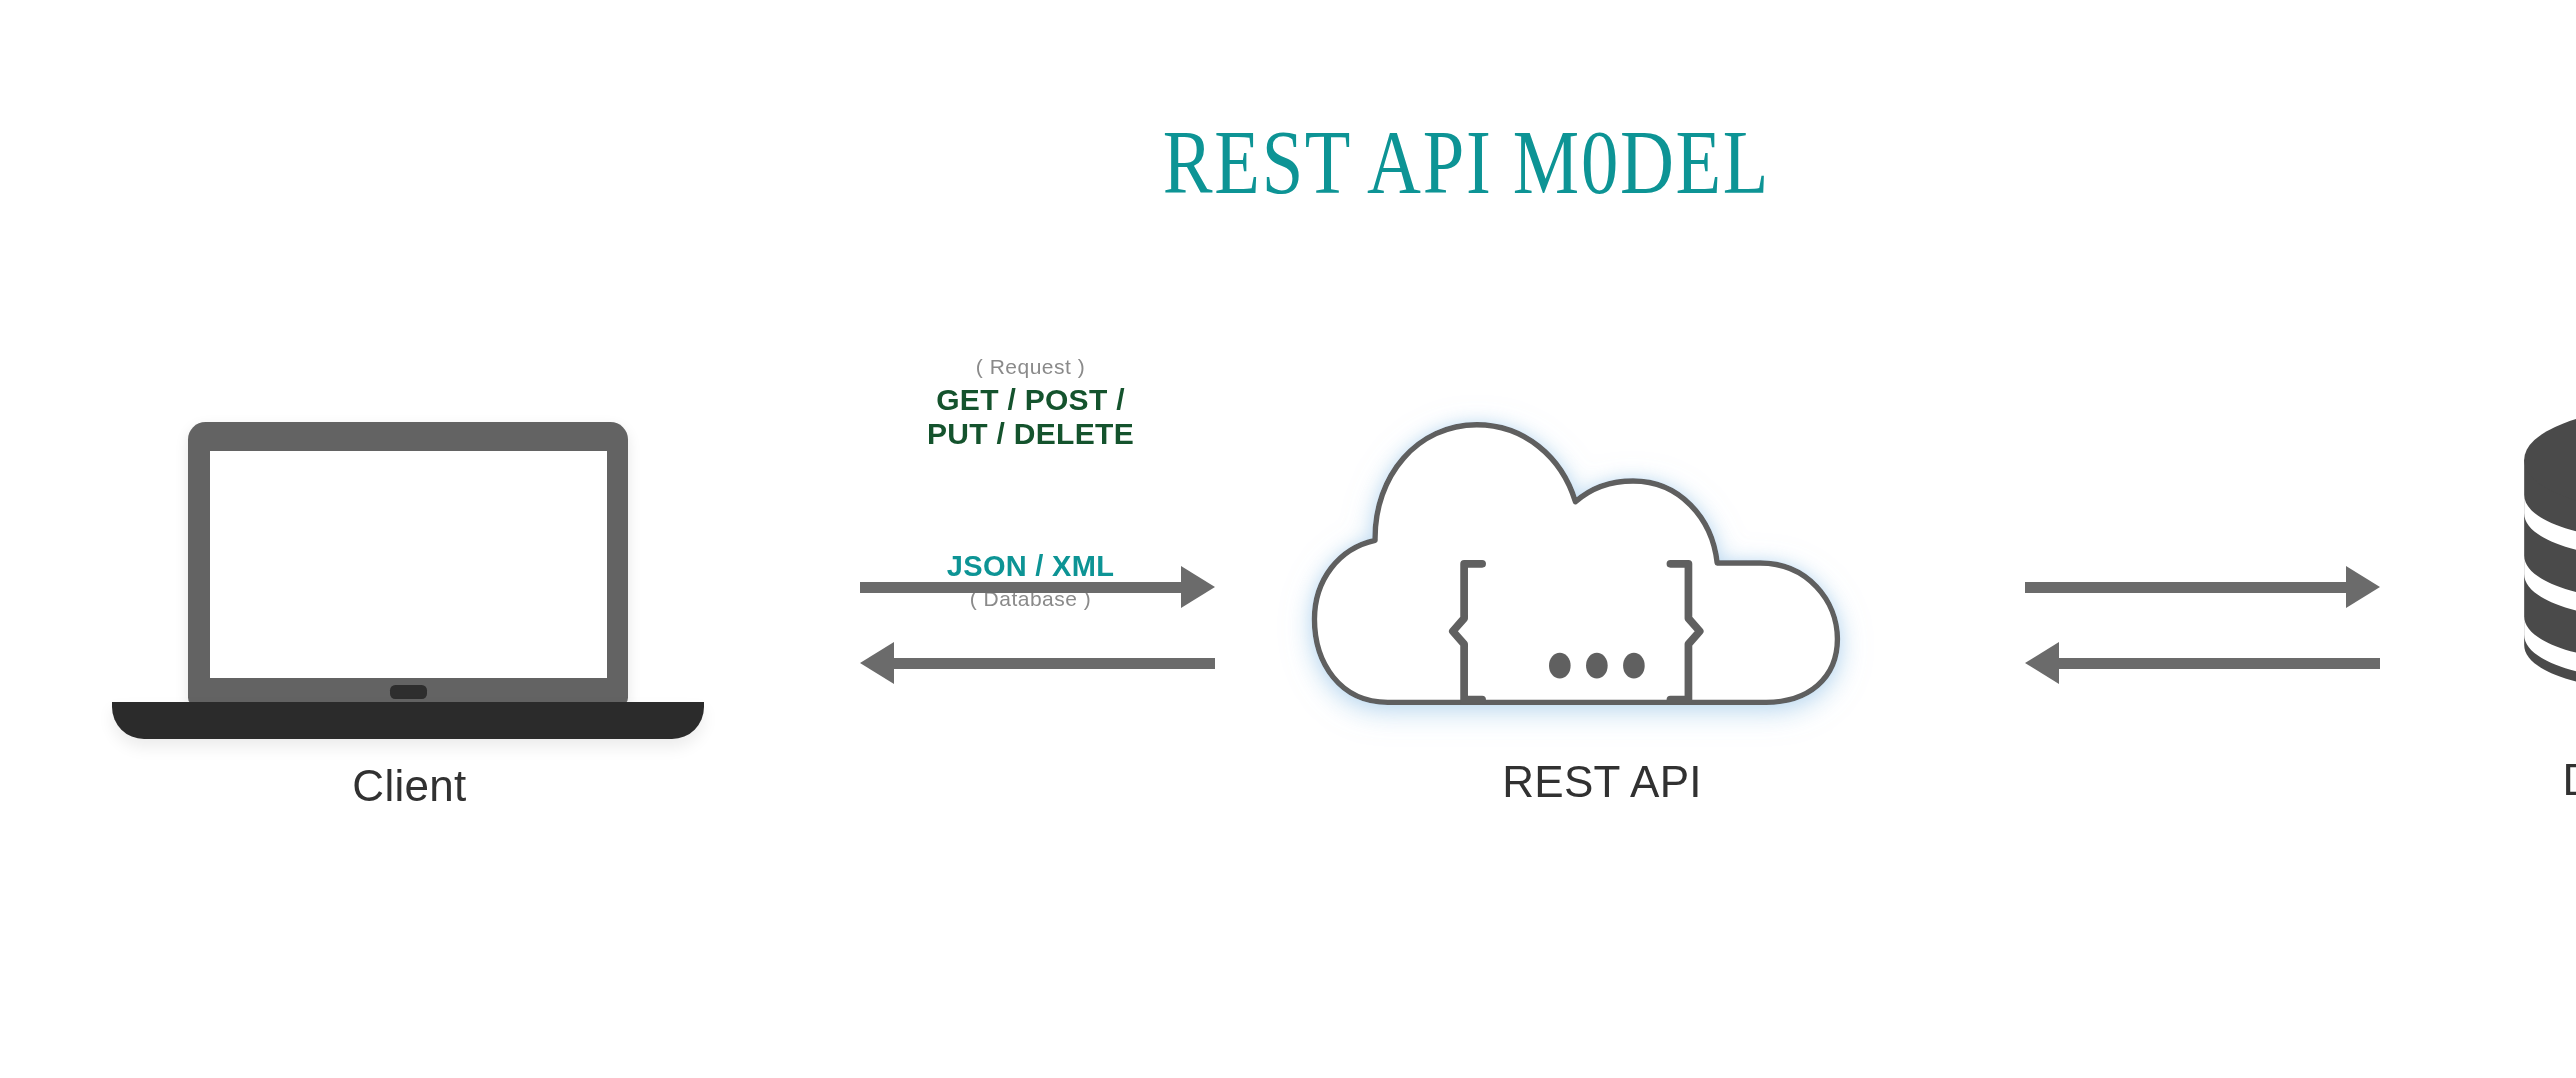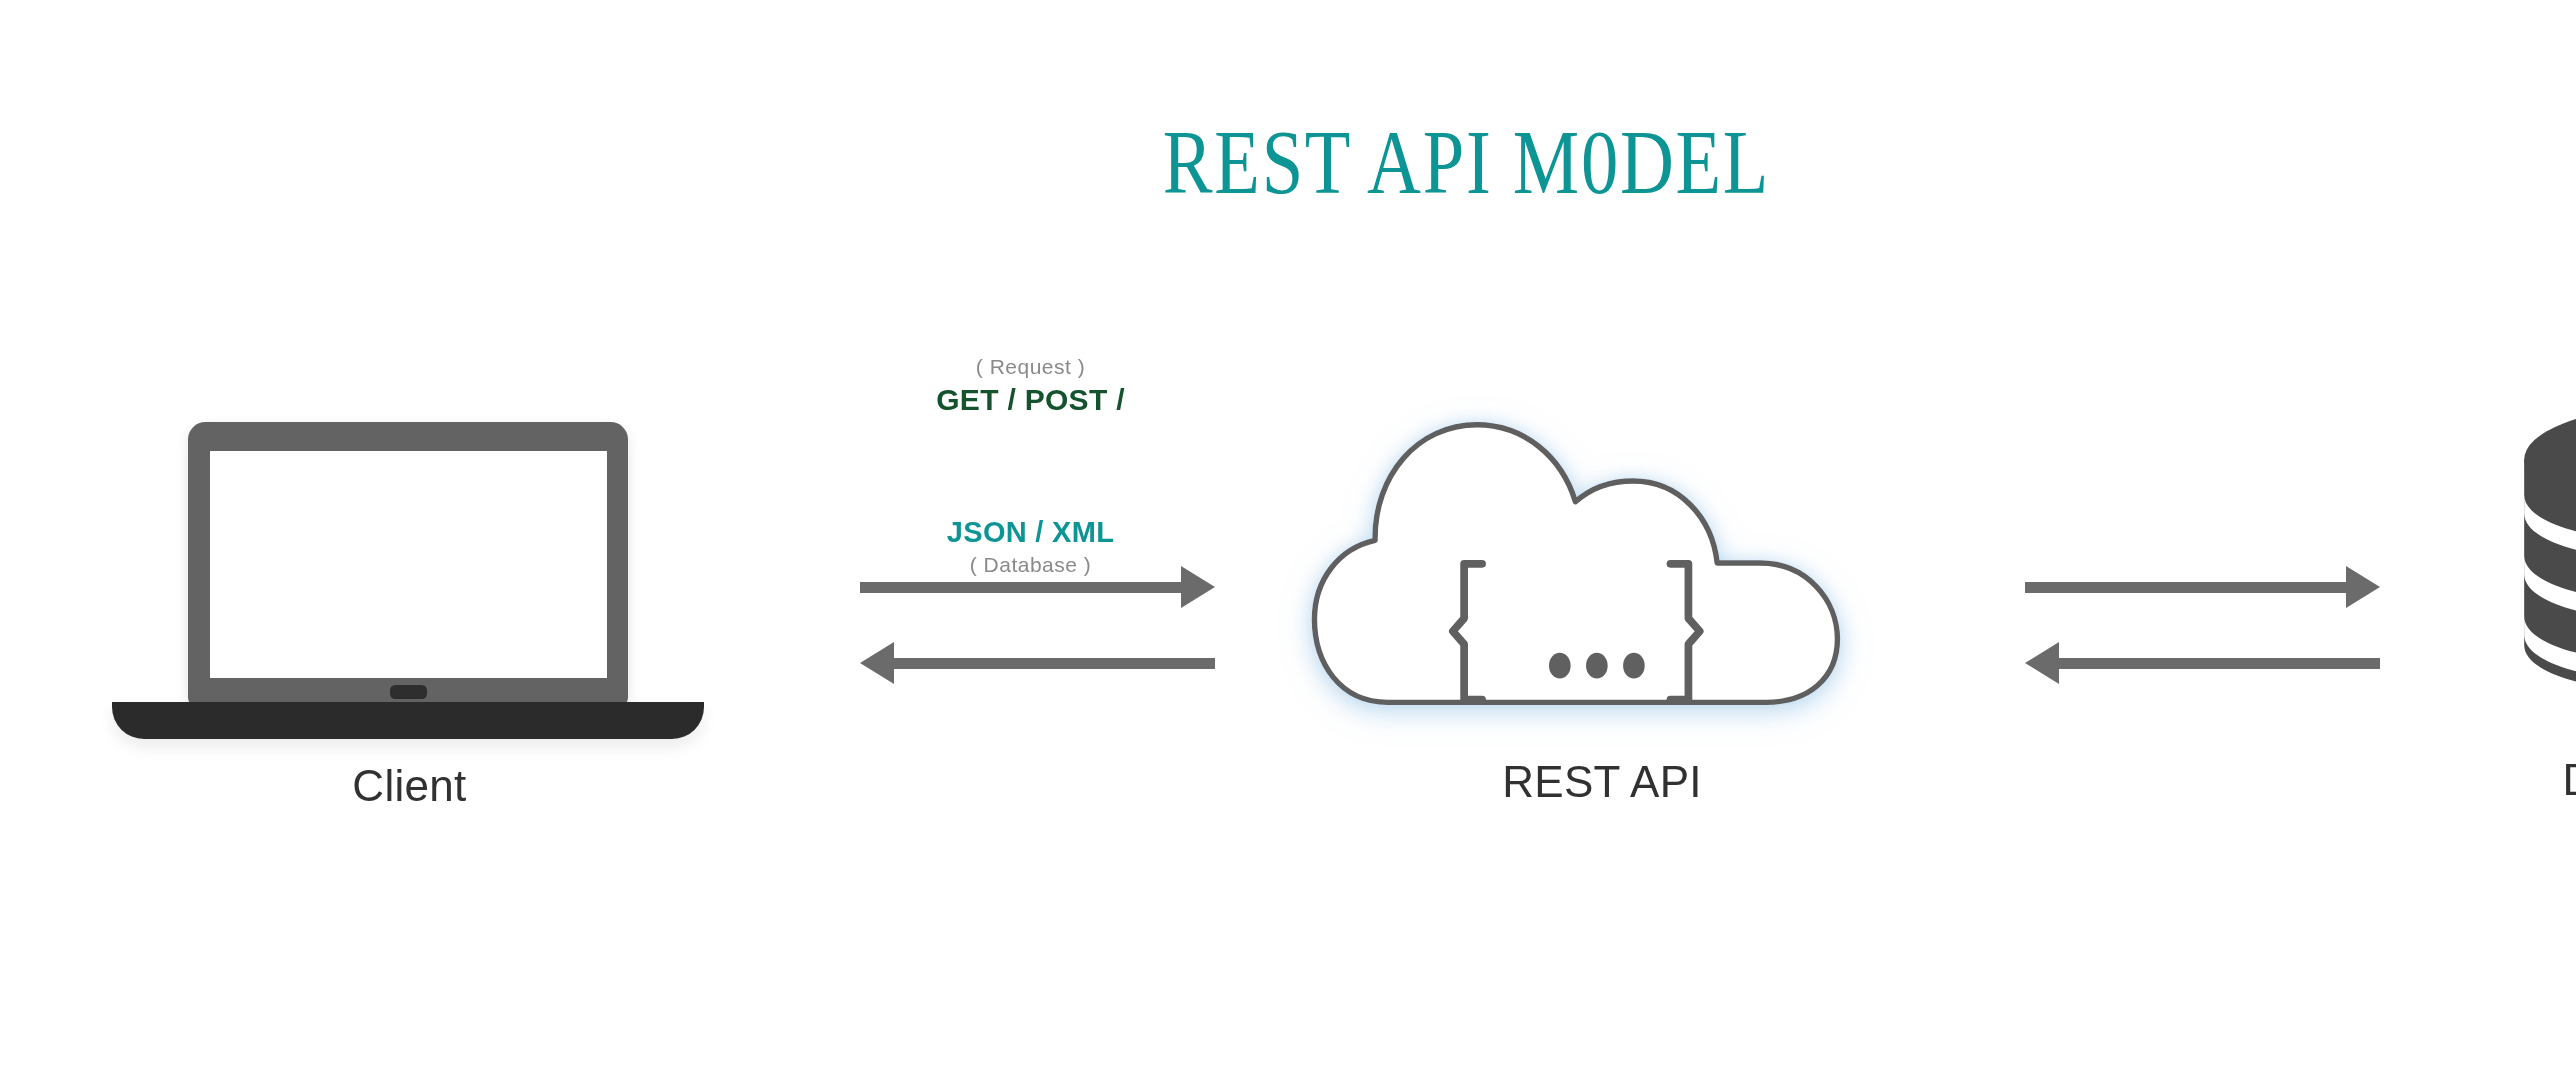--- a/index.html
+++ b/index.html
@@ -222,20 +222,21 @@
       <div class="laptop-cam"></div>
       <div class="laptop-base"></div>
     </div>
     <div class="node-label">Client</div>
   </div>
 
   <div id="flow-left">
     <div class="flow-note">( Request )</div>
     <div class="verb-gap"></div>
     <div class="flow-verb">GET / POST /</div>
+    <div class="flow-verb">PUT / DELETE</div>
     <div style="height:99px"></div>
     <div class="flow-fmt">JSON / XML</div>
     <div class="verb-gap"></div>
     <div class="flow-note">( Database )</div>
   </div>
 
   <div class="arrow-pair" id="arrows-left">
     <div class="arrow right">
       <div class="shaft"></div>
       <div class="head"></div>

